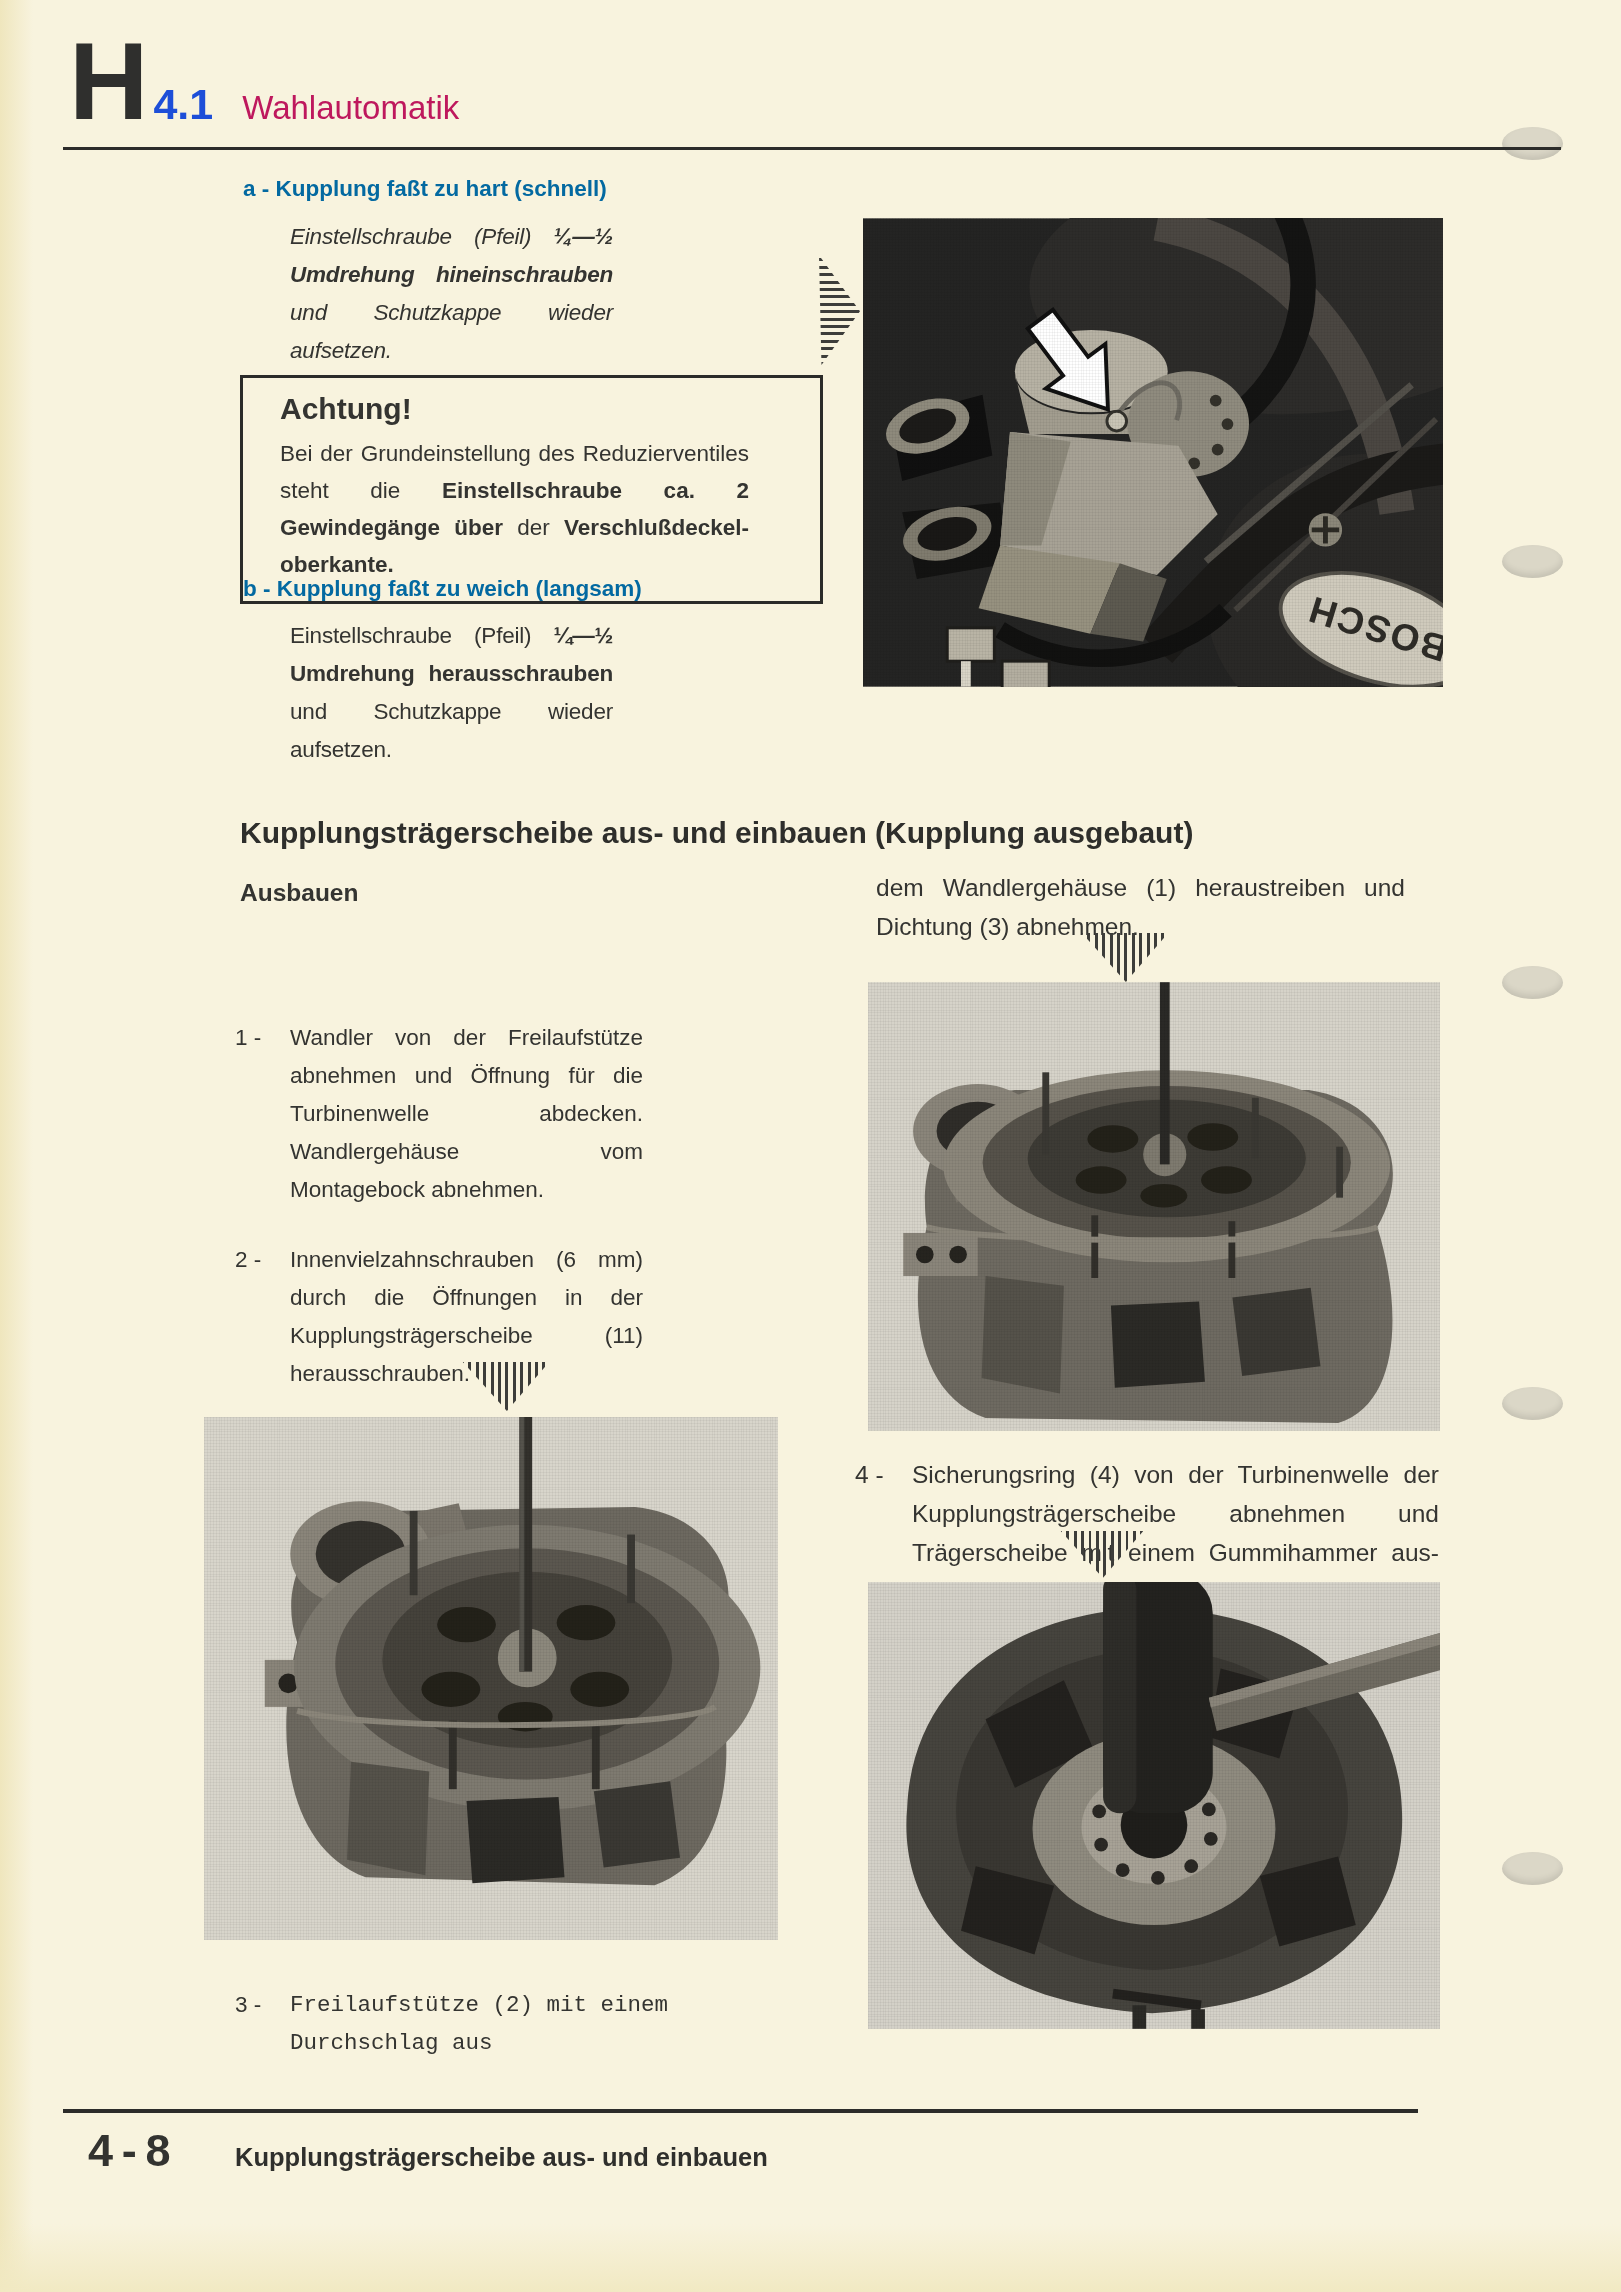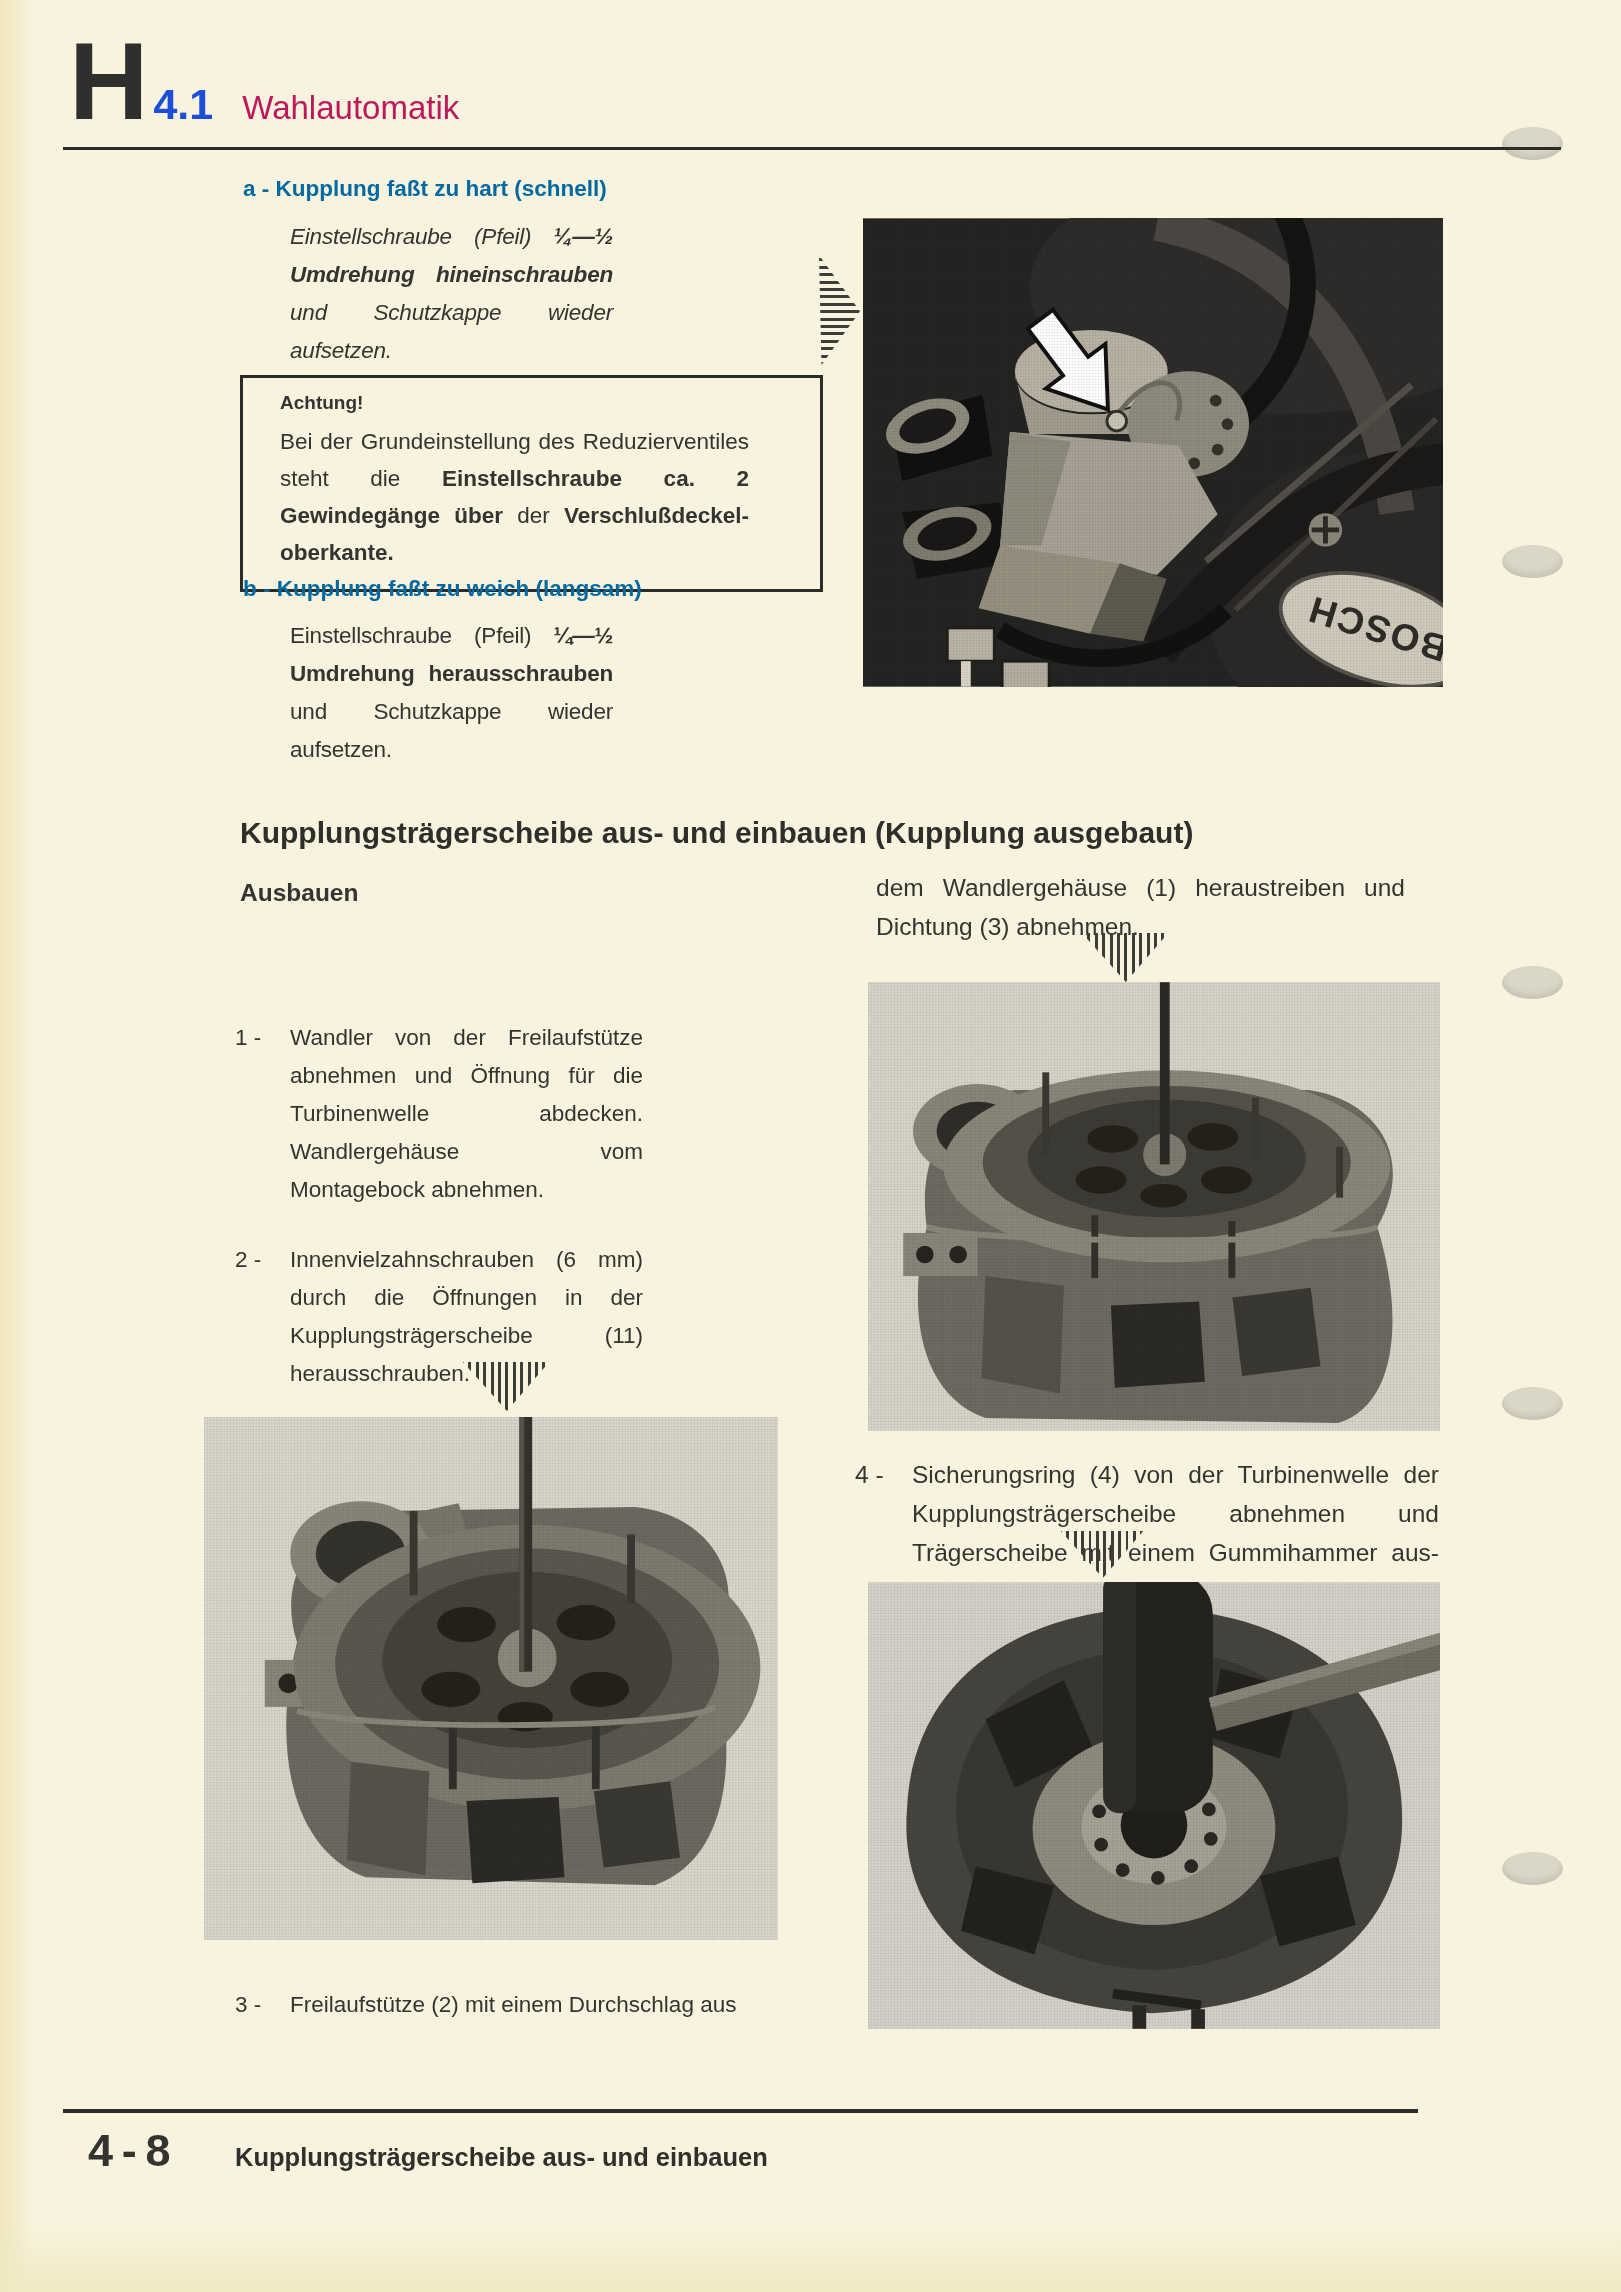--- a/index.html
+++ b/index.html
@@ -24,21 +24,21 @@
   .rule-top{position:absolute;left:63px;top:147px;width:1498px;height:2.9px;background:#2c2c2a;}
   .rule-bottom{position:absolute;left:63px;top:2109px;width:1355px;height:3.9px;background:#2c2c2a;}
 
   
   .abs{position:absolute;}
   .h-small{font-size:22.5px;font-weight:700;color:#0369a1;}
   .para{font-size:22.5px;line-height:38px;text-align:justify;letter-spacing:-0.2px;hyphens:manual;}
   .para b{font-weight:700;}
   .warning-box{position:absolute;left:240px;top:375px;width:514px;
     border:3.9px solid #2b2b29;padding:13.7px 25.5px 17.6px 37px;}
-  .warning-title{font-size:19px;font-weight:700;margin-bottom:9.8px;}
+  .warning-title{font-size:30px;font-weight:700;margin-bottom:9.8px;}
   .warning-body{font-size:22.5px;line-height:37px;text-align:justify;width:469px;hyphens:manual;}
   .warning-body b{font-weight:700;}
   .main-heading{font-size:30px;font-weight:700;color:#2e2e2b;}
   .sub-heading{font-size:24.5px;font-weight:700;}
   .col-right-para{font-size:24.5px;line-height:39px;text-align:justify;hyphens:manual;}
   .step{position:absolute;display:flex;font-size:22.5px;line-height:38px;}
   .step .num{flex:none;width:55px;}
   .step .txt{text-align:justify;hyphens:manual;}
   .step-r{font-size:24.5px;line-height:39px;}
   .step-r .num{width:57px;}
@@ -223,21 +223,21 @@
       <rect x="396" y="316" width="8" height="64" fill="#32302b"></rect>
       <polygon points="268,392 362,388 368,470 274,476" fill="#2b2a26"></polygon>
       <polygon points="398,382 476,372 486,450 408,460" fill="#3a3833"></polygon>
       <polygon points="150,352 230,362 226,468 146,452" fill="#55524a"></polygon>
       <path d="M95,300 C180,322 490,318 522,296" stroke="#8b867a" stroke-width="6" fill="none"></path>
     </svg>
   </div>
 
   <div class="step" style="left:235px;top:1986px;width:510px;">
     <span class="num">3 -</span>
-    <span class="txt" style="text-align:left;">Freilaufstütze (2) mit einem Durchschlag aus</span>
+    <span class="txt" style="text-align:left;font-family:Liberation Mono, monospace;">Freilaufstütze (2) mit einem Durchschlag aus</span>
   </div>
 
   <div class="step step-r" style="left:855px;top:1455px;width:584px;">
     <span class="num">4 -</span>
     <span class="txt">Sicherungsring (4) von der Turbinenwelle der Kupplungsträgerscheibe abnehmen und Trägerscheibe mit einem Gummihammer aus­treiben.</span>
   </div>
   <div class="abs arrow-down" style="left:1059px;top:1531px;width:86px;height:47px;"></div>
 
   <div class="photo halftone" style="left:868px;top:1582px;width:572px;height:447px;">
     <svg width="572" height="447" viewBox="0 0 584 456">

